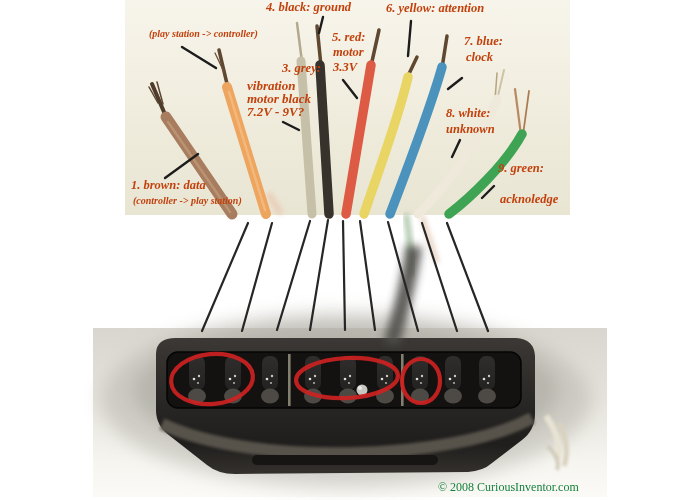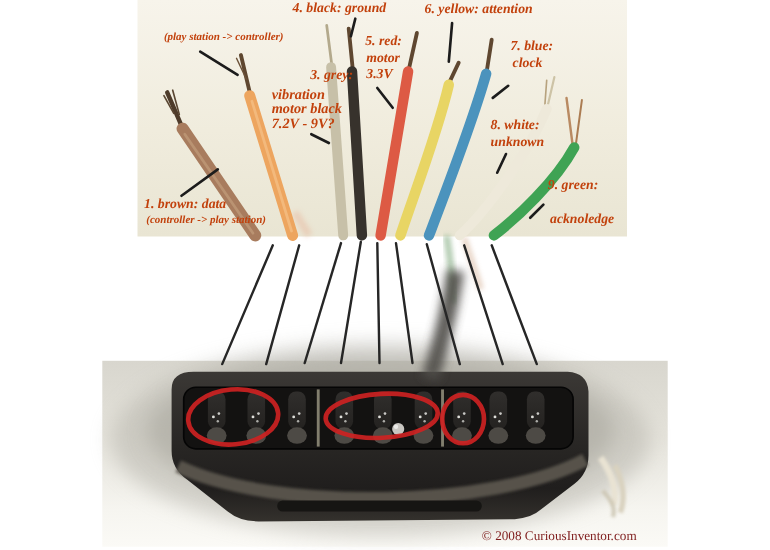--- a/index.html
+++ b/index.html
@@ -3,21 +3,21 @@
 <meta charset="utf-8">
 <style>
   html,body{margin:0;padding:0;background:#fff;}
   .stage{position:relative;width:700px;height:500px;background:#ffffff;overflow:hidden;
          font-family:"Liberation Serif",serif;}
   .stage svg{position:absolute;left:0;top:0;}
   .lbl{position:absolute;font-weight:bold;color:#c2410c;white-space:nowrap;line-height:1.05;font-style:italic;}
   .lbl.main{font-size:12.5px;}
   .lbl.sub{font-size:10px;}
   .lbl.sub3{font-size:13px;}
-  .copyright{position:absolute;font-size:12px;color:#7f1d1d;white-space:nowrap;font-weight:normal;}
+  .copyright{position:absolute;font-size:12px;color:#15803d;white-space:nowrap;font-weight:normal;}
 </style>
 </head>
 <body>
 
 <div class="stage">
 
 <svg width="700" height="500" viewBox="0 0 700 500">
   <defs>
     <linearGradient id="topGrad" x1="0" y1="0" x2="0" y2="1">
       <stop offset="0" stop-color="#f7f4eb"></stop>

